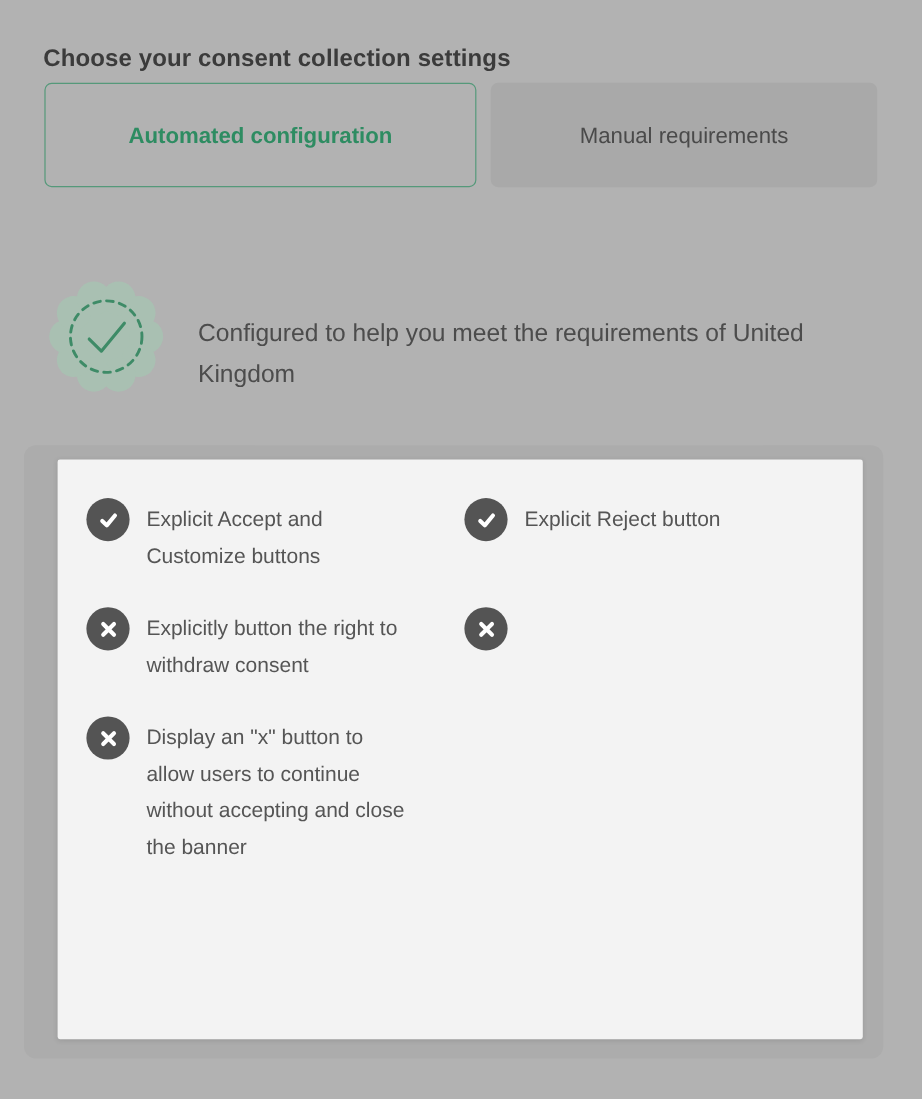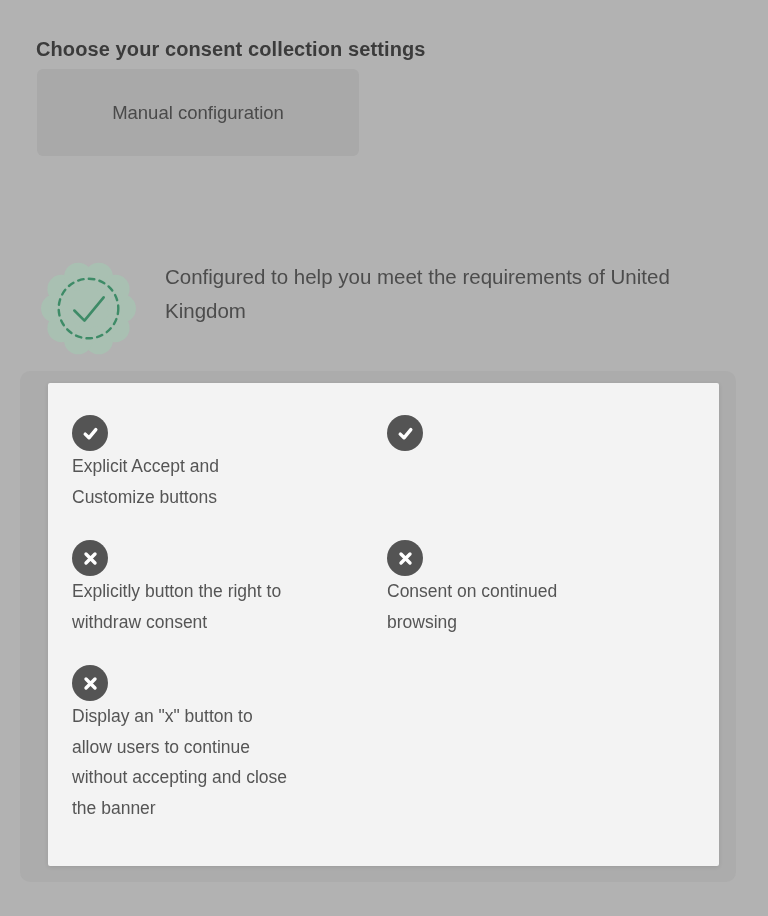--- a/index.html
+++ b/index.html
@@ -45,22 +45,22 @@
     border:1px solid var(--border-green);
     color:var(--accent-green);
     font-weight:bold;
   }
   .tab.inactive{
     width:322px;
     background:var(--inactive-tab-bg);
     color:#4a4a4a;
   }
   .status-row{
-    position:absolute;left:40px;top:260px;
-    display:flex;align-items:flex-start;
+    position:absolute;left:40px;top:232px;
+    display:flex;align-items:flex-end;
   }
   .badge{width:97px;height:97px;flex:0 0 auto;}
   .status-text{
     margin-left:28px;max-width:530px;
     font-size:20.5px;line-height:34px;color:var(--text-color);
   }
   .panel{
     position:absolute;left:20px;top:371px;
     width:716px;height:511px;
     background:var(--panel-bg);
@@ -73,21 +73,21 @@
     border-radius:2px;
     box-shadow:0 1px 4px rgba(0,0,0,0.10);
     padding:34px 20px 40px 24px;
   }
   .features-grid{
     display:grid;
     grid-template-columns:315px 1fr;
     row-gap:30px;
   }
   .feature{
-    display:flex;align-items:flex-start;flex-direction:column;
+    display:flex;align-items:flex-start;
   }
   .ficon{
     width:36px;height:36px;flex:0 0 auto;
     margin-top:-2px;margin-right:14px;
     border-radius:50%;
     background:var(--icon-circle);
     display:flex;align-items:center;justify-content:center;
   }
   .ficon svg{display:block;}
   .flabel{
@@ -95,21 +95,22 @@
   }
   .features-grid .feature:nth-child(odd) .flabel{max-width:215px;}
   .features-grid .feature:nth-child(even) .flabel{max-width:222px;}
 </style>
 </head>
 <body>
 
 <h1 class="page-title">Choose your consent collection settings</h1>
 
 <div class="tabs">
-  <button class="tab inactive">Manual configuration</button>
+  <button class="tab active">Automated configuration</button>
+  <button class="tab inactive">Manual requirements</button>
 </div>
 
 <div class="status-row">
   <svg class="badge" viewBox="0 0 96 96" xmlns="http://www.w3.org/2000/svg">
     <g fill="#a9c0b2">
       <circle cx="48" cy="48" r="33"></circle>
       <circle cx="81" cy="48" r="14"></circle>
       <circle cx="74.7" cy="67.4" r="14"></circle>
       <circle cx="58.2" cy="79.4" r="14"></circle>
       <circle cx="37.8" cy="79.4" r="14"></circle>
@@ -136,36 +137,36 @@
             </svg>
           </span>
           <span class="flabel">Explicit Accept and Customize buttons</span>
         </div>
         <div class="feature">
           <span class="ficon">
             <svg width="19" height="19" viewBox="0 0 19 19">
               <path d="M4.2 10.1 L8 13.8 L14.8 5.6" fill="none" stroke="#ffffff" stroke-width="3.4" stroke-linecap="round" stroke-linejoin="round"></path>
             </svg>
           </span>
+          <span class="flabel">Explicit Reject button</span>
         </div>
         <div class="feature">
           <span class="ficon">
             <svg width="17" height="17" viewBox="0 0 17 17">
               <path d="M4 4 L13 13 M13 4 L4 13" fill="none" stroke="#ffffff" stroke-width="3.4" stroke-linecap="round"></path>
             </svg>
           </span>
           <span class="flabel">Explicitly button the right to withdraw consent</span>
         </div>
         <div class="feature">
           <span class="ficon">
             <svg width="17" height="17" viewBox="0 0 17 17">
               <path d="M4 4 L13 13 M13 4 L4 13" fill="none" stroke="#ffffff" stroke-width="3.4" stroke-linecap="round"></path>
             </svg>
           </span>
-          <span class="flabel">Consent on continued browsing</span>
         </div>
         <div class="feature">
           <span class="ficon">
             <svg width="17" height="17" viewBox="0 0 17 17">
               <path d="M4 4 L13 13 M13 4 L4 13" fill="none" stroke="#ffffff" stroke-width="3.4" stroke-linecap="round"></path>
             </svg>
           </span>
           <span class="flabel">Display an "x" button to allow users to continue without accepting and close the banner</span>
         </div>
       </div>

